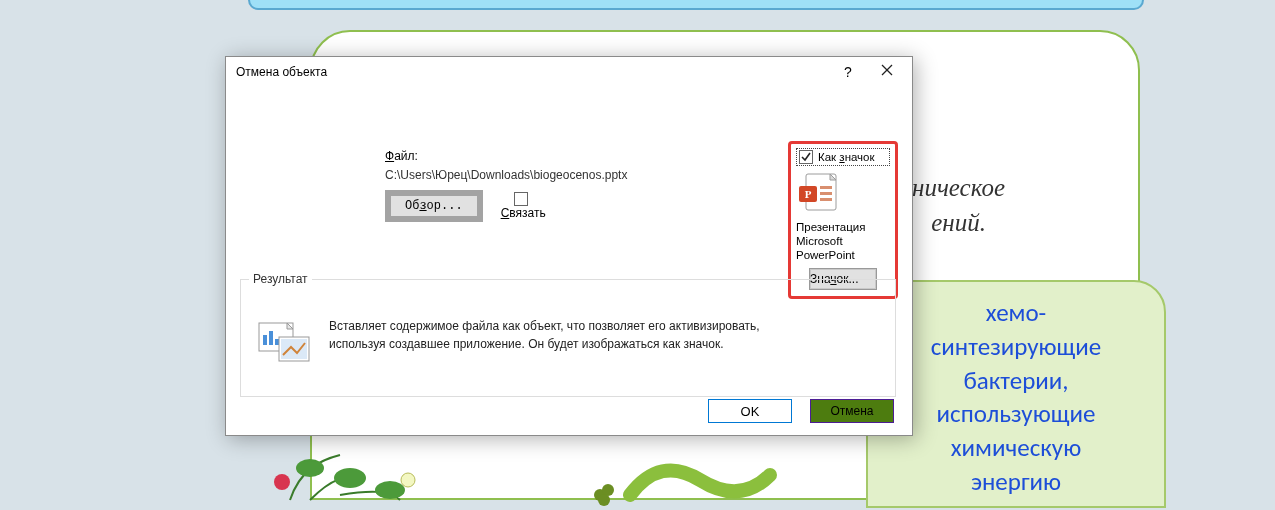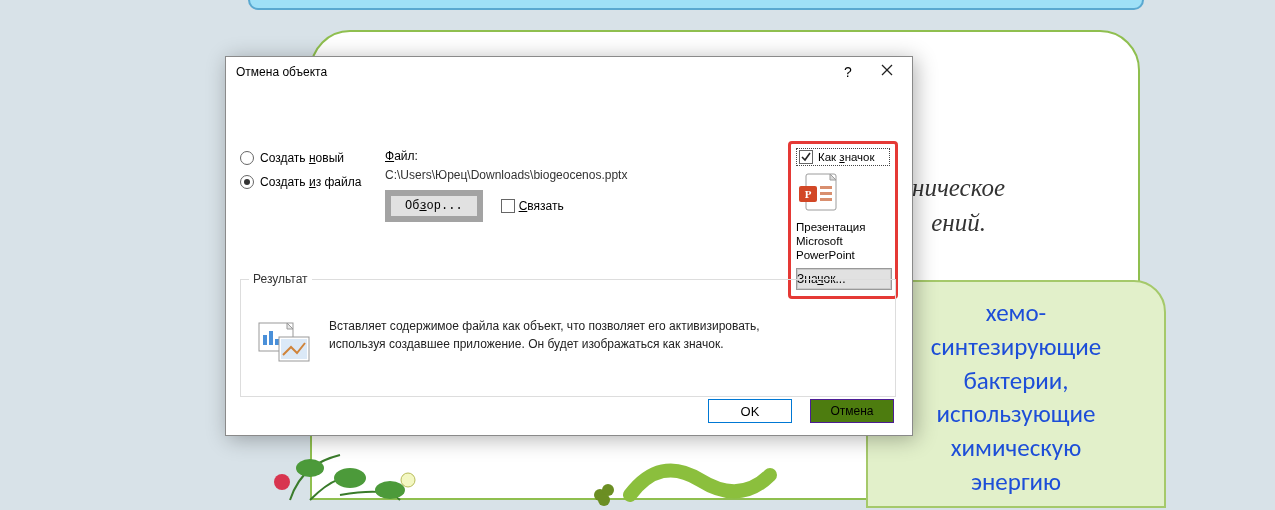--- a/index.html
+++ b/index.html
@@ -145,21 +145,21 @@
     font-family: Liberation Mono, monospace;
     cursor: default;
   }
   .checkbox {
     width: 14px; height: 14px;
     border: 1px solid #666;
     display: inline-flex; align-items: center; justify-content: center;
     font-size: 11px;
     margin-right: 4px;
   }
-  .link-check { display: inline-flex; align-items: center; }
+  .link-check { display: inline-flex; align-items: center; flex-direction: column; }
 
   
   .icon-panel {
     position: absolute;
     right: 14px; top: 54px;
     width: 110px;
     border: 3px solid #e53935;
     border-radius: 4px;
     padding: 4px 5px 6px 5px;
     text-align: left;
@@ -171,21 +171,21 @@
     margin-bottom: 4px;
     gap: 3px;
   }
   .icon-panel .hdr .checkbox { margin-right: 2px; }
   .icon-panel .ppt-icon { margin: 2px auto 4px auto; width: 46px; height: 42px; }
   .icon-panel .caption { font-size: 11.5px; line-height: 1.2; margin-bottom: 6px; }
   .icon-panel .btn-sel {
     background: #e1e1e1;
     border: 1px solid #999;
     padding: 3px 0;
-    width: 96px;
+    width: 68px;
     margin: 0 auto;
     font-size: 12px;
     box-shadow: inset 0 0 0 1px #c9c9c9;
   }
 
   
   .group {
     position: absolute;
     left: 14px; top: 192px;
     width: 656px; height: 118px;
@@ -269,38 +269,20 @@
     <span class="close">
       <svg width="12" height="12" viewBox="0 0 12 12">
         <line x1="1" y1="1" x2="11" y2="11" stroke="#222" stroke-width="1.2"></line>
         <line x1="11" y1="1" x2="1" y2="11" stroke="#222" stroke-width="1.2"></line>
       </svg>
     </span>
   </div>
 
   <div class="body">
 
-    <div class="radio-col">
-      <div class="radio-row">
-        <span class="radio"></span>
-        <span>
-          <span>Создать</span>
-          <span> </span><span class="ul">н</span><span>овый</span>
-        </span>
-      </div>
-      <div class="radio-row">
-        <span class="radio">
-            <span class="dot"></span>
-          </span>
-        <span>
-          <span>Создать</span>
-          <span> </span><span class="ul">и</span><span>з файла</span>
-        </span>
-      </div>
-    </div>
 
     <div class="file-area">
       <div class="file-label">
         <span class="ul">Ф</span><span>айл:</span>
       </div>
       <div class="file-path">C:\Users\Юрец\Downloads\biogeocenos.pptx</div>
       <div class="file-row">
         <button class="btn">
           <span>Об</span><span class="ul">з</span><span>ор...</span>
         </button>

